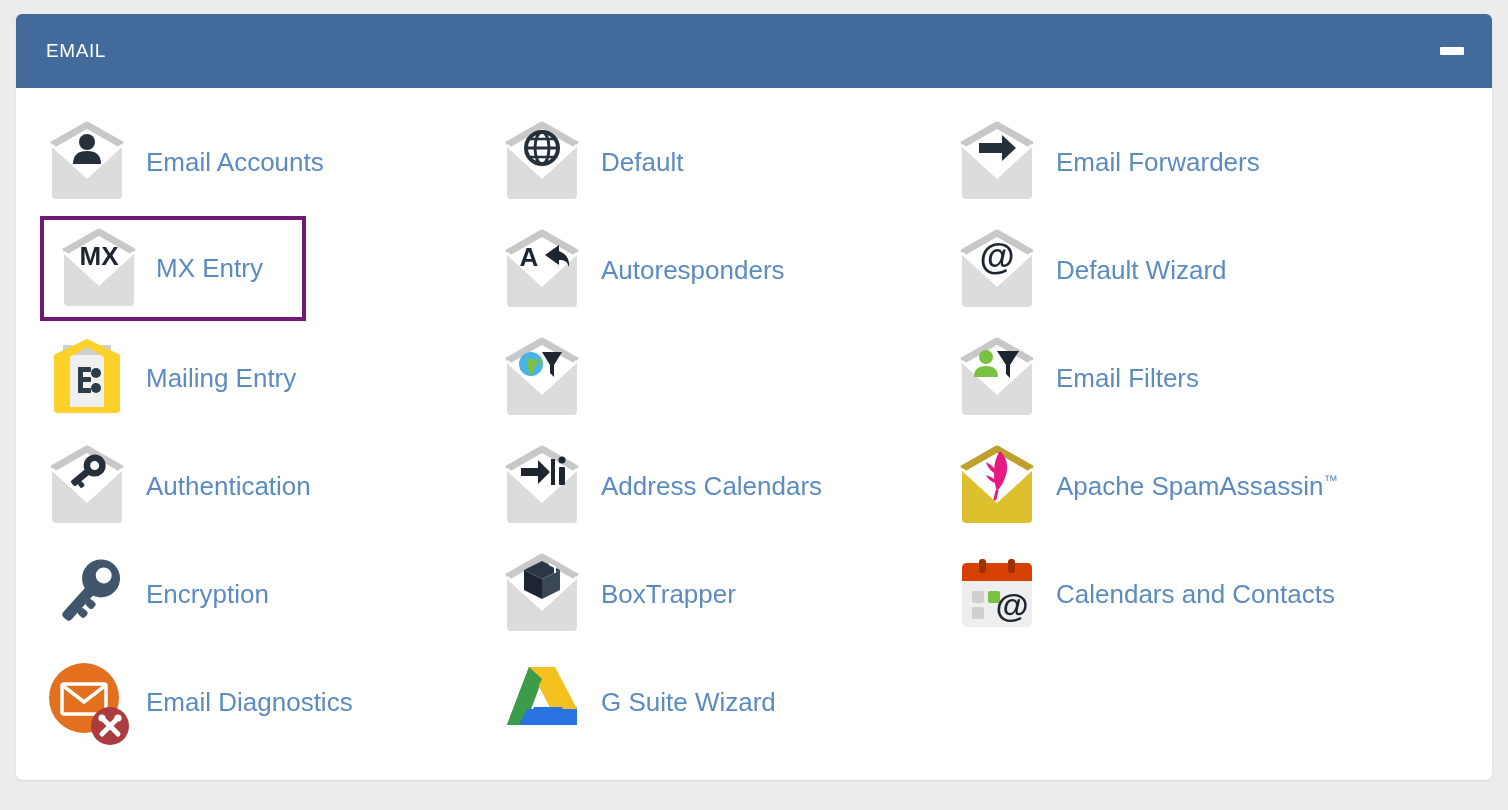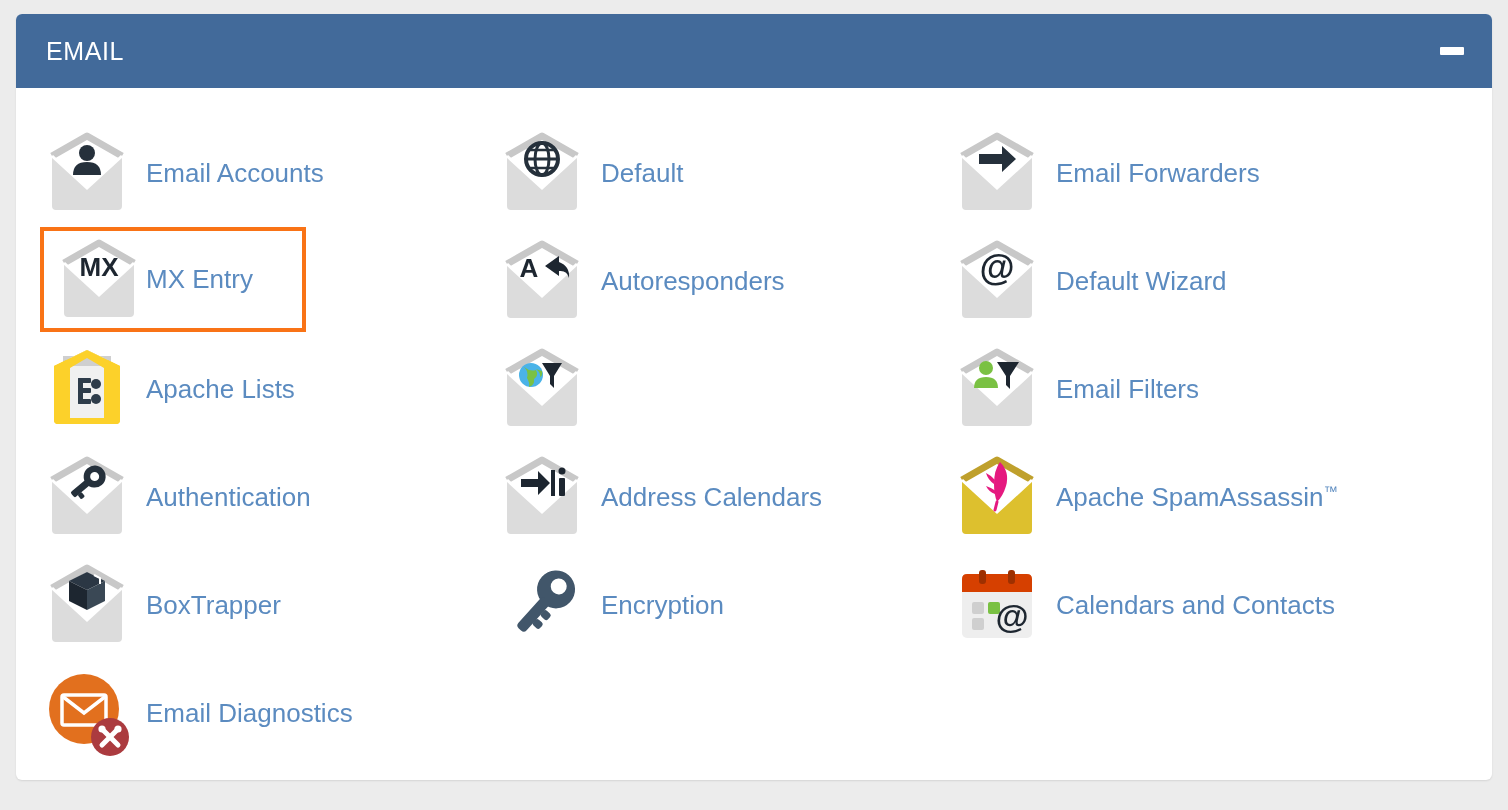--- a/index.html
+++ b/index.html
@@ -30,54 +30,54 @@
     background: #426a9a;
     display: flex;
     align-items: center;
     justify-content: space-between;
     padding: 0 28px 0 30px;
     box-sizing: border-box;
   }
 
   #panel-title {
     color: #ffffff;
-    font-size: 25px;
+    font-size: 19px;
     letter-spacing: 0.6px;
     font-weight: 400;
   }
 
   #minimize-btn {
     width: 24px;
     height: 8px;
     background: #ffffff;
     border-radius: 1px;
     cursor: pointer;
   }
 
   #panel-body {
-    padding: 31px 0 0 0;
+    padding: 20px 0 0 0;
   }
 
   .grid {
     display: grid;
     grid-template-columns: 455px 455px 455px;
     padding-left: 28px;
   }
 
   .item {
     display: flex;
     align-items: center;
     height: 108px;
     text-decoration: none;
     position: relative;
     box-sizing: border-box;
   }
 
   .item.highlighted {
-    border: 4px solid #f97316;
+    border: 4px solid #701a75;
     width: 266px;
     height: 105px;
     padding-left: 12px;
     margin-left: -4px;
   }
 
   .icon-wrap {
     width: 86px;
     min-width: 86px;
     height: 86px;
@@ -89,21 +89,21 @@
 
   .item-label {
     font-size: 26px;
     color: #5b8bc0;
     margin-left: 16px;
     font-weight: 400;
     white-space: nowrap;
     line-height: 1.1;
   }
 
-  .item.highlighted .item-label { margin-left: 4px; }
+  .item.highlighted .item-label { margin-left: 14px; }
 
   .tm {
     font-size: 14px;
     vertical-align: super;
     line-height: 0;
   }
 
   svg { display: block; }
 </style>
 </head>
@@ -215,21 +215,21 @@
             <g fill="#2e3c4a">
               <rect x="34" y="32" width="5" height="26" rx="1"></rect>
               <rect x="34" y="32" width="13" height="5" rx="1"></rect>
               <rect x="34" y="42" width="13" height="5" rx="1"></rect>
               <rect x="34" y="53" width="13" height="5" rx="1"></rect>
               <circle cx="52" cy="38" r="5"></circle>
               <circle cx="52" cy="53" r="5"></circle>
             </g>
           </svg>
         </span>
-        <span class="item-label">Apache Lists</span>
+        <span class="item-label">Mailing Entry</span>
       </a>
 
       <a class="item" href="#">
         <span class="icon-wrap">
           <svg width="86" height="86" viewBox="0 0 86 86">
             <path d="M8 26 L43 58 L78 26 L78 76 Q78 80 74 80 L12 80 Q8 80 8 76 Z" fill="#dcdcdc"></path>
             <path d="M8 26 L43 6 L78 26 L43 58 Z" fill="#ffffff"></path>
             <path d="M8 26 L43 6 L78 26" fill="none" stroke="#c8c8c8" stroke-width="7" stroke-linejoin="round"></path>
             <path d="M8 26 L43 58 L78 26" fill="none" stroke="#ffffff" stroke-width="3"></path>
             <circle cx="32" cy="29" r="12" fill="#4ab3e8"></circle>
@@ -296,51 +296,51 @@
             <path d="M8 26 L43 6 L78 26 L43 58 Z" fill="#ffffff"></path>
             <path d="M8 26 L43 6 L78 26" fill="none" stroke="#bfa02c" stroke-width="7" stroke-linejoin="round"></path>
             <path d="M8 26 L43 58 L78 26" fill="none" stroke="#ffffff" stroke-width="3"></path>
             <path d="M46 8 Q56 18 52 32 Q49 42 43 48 Q40 40 40 30 Q40 16 46 8 Z" fill="#e5197f"></path>
             <path d="M40 30 Q34 26 32 19 Q38 22 41 26 Z" fill="#e5197f"></path>
             <path d="M41 40 Q35 38 32 32 Q38 34 42 37 Z" fill="#e5197f"></path>
             <path d="M43 48 L41 56" stroke="#e5197f" stroke-width="3" stroke-linecap="round"></path>
           </svg>
         </span>
         <span class="item-label"><span>Apache SpamAssassin</span><span class="tm">™</span></span>
-      </a>
-
-      <a class="item" href="#">
-        <span class="icon-wrap">
-          <svg width="86" height="86" viewBox="0 0 86 86">
-            <path d="M8 26 L43 58 L78 26 L78 76 Q78 80 74 80 L12 80 Q8 80 8 76 Z" fill="#dcdcdc"></path>
-            <path d="M8 26 L43 6 L78 26 L43 58 Z" fill="#ffffff"></path>
-            <path d="M8 26 L43 6 L78 26" fill="none" stroke="#c8c8c8" stroke-width="7" stroke-linejoin="round"></path>
-            <path d="M8 26 L43 58 L78 26" fill="none" stroke="#ffffff" stroke-width="3"></path>
-            <path d="M43 10 L61 19 L43 28 L25 19 Z" fill="#2b3744"></path>
-            <path d="M25 19 L43 28 L43 48 L25 39 Z" fill="#1d2630"></path>
-            <path d="M61 19 L43 28 L43 48 L61 39 Z" fill="#3a4855"></path>
-            <path d="M50 13 L56 16 L56 22" fill="none" stroke="#ffffff" stroke-width="2"></path>
-          </svg>
-        </span>
-        <span class="item-label">BoxTrapper</span>
       </a>
 
       <a class="item" href="#">
         <span class="icon-wrap">
           <svg width="86" height="86" viewBox="0 0 86 86">
             <g transform="rotate(42 43 43)">
               <circle cx="43" cy="22" r="19" fill="#41566a"></circle>
               <circle cx="43" cy="18" r="8" fill="#ffffff"></circle>
               <rect x="37.5" y="36" width="11" height="40" rx="4" fill="#41566a"></rect>
               <rect x="48" y="44" width="9" height="8" rx="2.5" fill="#41566a"></rect>
               <rect x="48" y="56" width="9" height="8" rx="2.5" fill="#41566a"></rect>
             </g>
           </svg>
         </span>
         <span class="item-label">Encryption</span>
+      </a>
+
+      <a class="item" href="#">
+        <span class="icon-wrap">
+          <svg width="86" height="86" viewBox="0 0 86 86">
+            <path d="M8 26 L43 58 L78 26 L78 76 Q78 80 74 80 L12 80 Q8 80 8 76 Z" fill="#dcdcdc"></path>
+            <path d="M8 26 L43 6 L78 26 L43 58 Z" fill="#ffffff"></path>
+            <path d="M8 26 L43 6 L78 26" fill="none" stroke="#c8c8c8" stroke-width="7" stroke-linejoin="round"></path>
+            <path d="M8 26 L43 58 L78 26" fill="none" stroke="#ffffff" stroke-width="3"></path>
+            <path d="M43 10 L61 19 L43 28 L25 19 Z" fill="#2b3744"></path>
+            <path d="M25 19 L43 28 L43 48 L25 39 Z" fill="#1d2630"></path>
+            <path d="M61 19 L43 28 L43 48 L61 39 Z" fill="#3a4855"></path>
+            <path d="M50 13 L56 16 L56 22" fill="none" stroke="#ffffff" stroke-width="2"></path>
+          </svg>
+        </span>
+        <span class="item-label">BoxTrapper</span>
       </a>
 
       <a class="item" href="#">
         <span class="icon-wrap">
           <svg width="86" height="86" viewBox="0 0 86 86">
             <rect x="8" y="12" width="70" height="64" rx="5" fill="#eeeeee"></rect>
             <path d="M8 17 Q8 12 13 12 L73 12 Q78 12 78 17 L78 30 L8 30 Z" fill="#d64000"></path>
             <rect x="25" y="8" width="7" height="14" rx="3" fill="#9e3000"></rect>
             <rect x="54" y="8" width="7" height="14" rx="3" fill="#9e3000"></rect>
             <rect x="18" y="40" width="12" height="12" rx="2" fill="#cfcfcf"></rect>
@@ -363,16 +363,29 @@
               <line x1="58" y1="59" x2="74" y2="75"></line>
               <line x1="74" y1="59" x2="58" y2="75"></line>
             </g>
             <circle cx="58" cy="59" r="3.6" fill="#ffffff"></circle>
             <circle cx="74" cy="59" r="3.6" fill="#ffffff"></circle>
           </svg>
         </span>
         <span class="item-label">Email Diagnostics</span>
       </a>
 
+      <a class="item" href="#">
+        <span class="icon-wrap">
+          <svg width="86" height="86" viewBox="0 0 86 86">
+            <path d="M30 8 L8 66 L26 66 L48 8 Z" fill="#3d9c49"></path>
+            <path d="M30 8 L56 8 L78 66 L60 66 Z" fill="#f4c020"></path>
+            <path d="M26 66 L35 48 L78 48 L69 66 Z" fill="#2a72e0"></path>
+            <path d="M20 50 L78 50 L78 66 L12 66 Z" fill="#2a72e0"></path>
+            <path d="M30 8 L8 66 L20 66 L43 20 Z" fill="#3d9c49"></path>
+            <path d="M56 8 L78 50 L64 50 L43 20 Z" fill="#f4c020"></path>
+          </svg>
+        </span>
+        <span class="item-label">G Suite Wizard</span>
+      </a>
 
     </div>
   </div>
 </div>
 
 </body></html>

